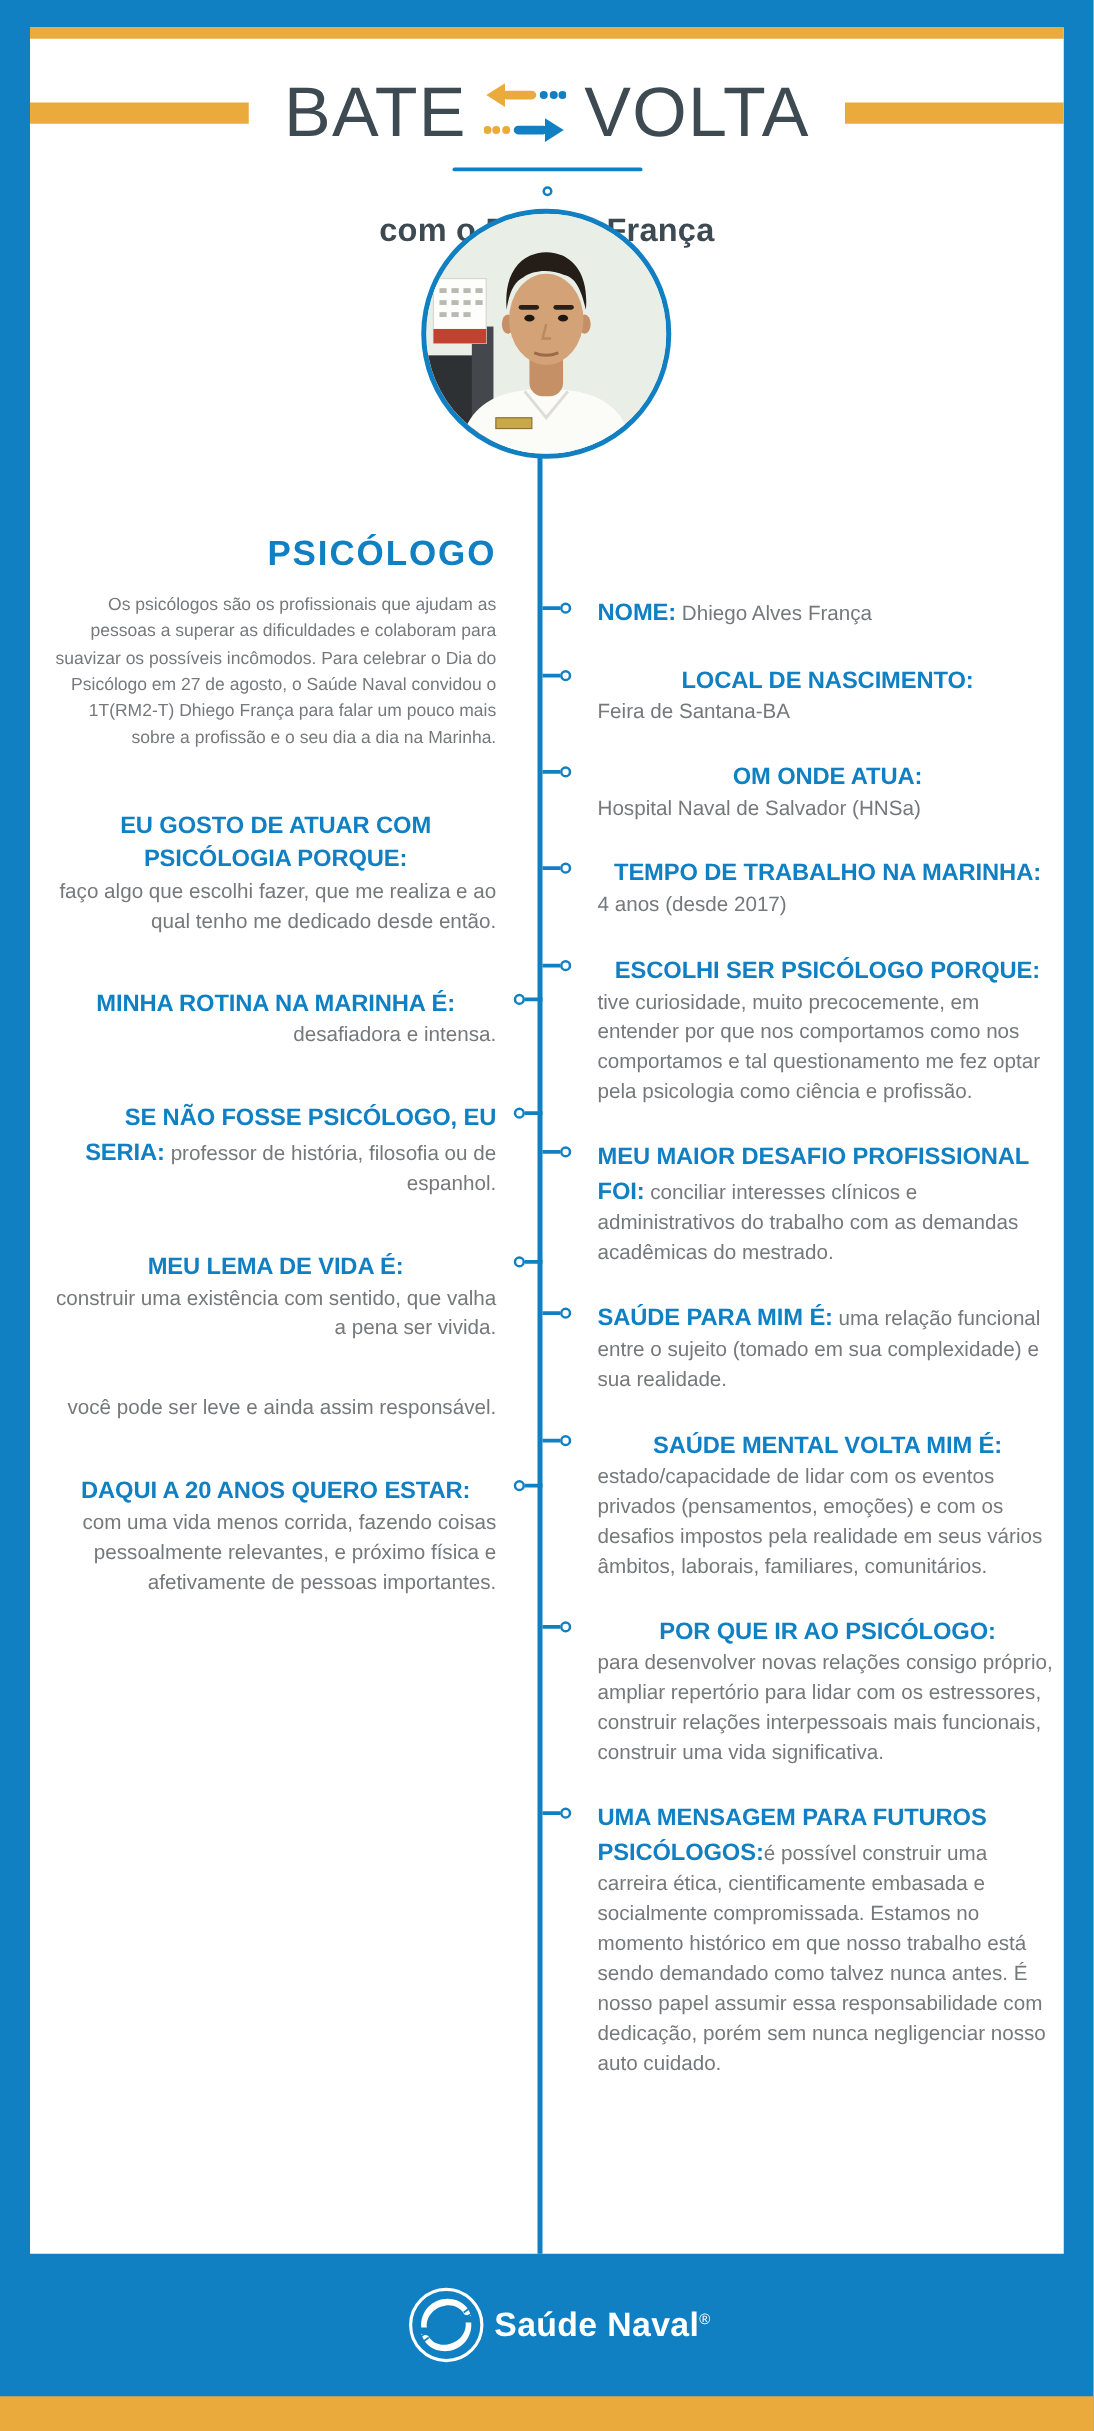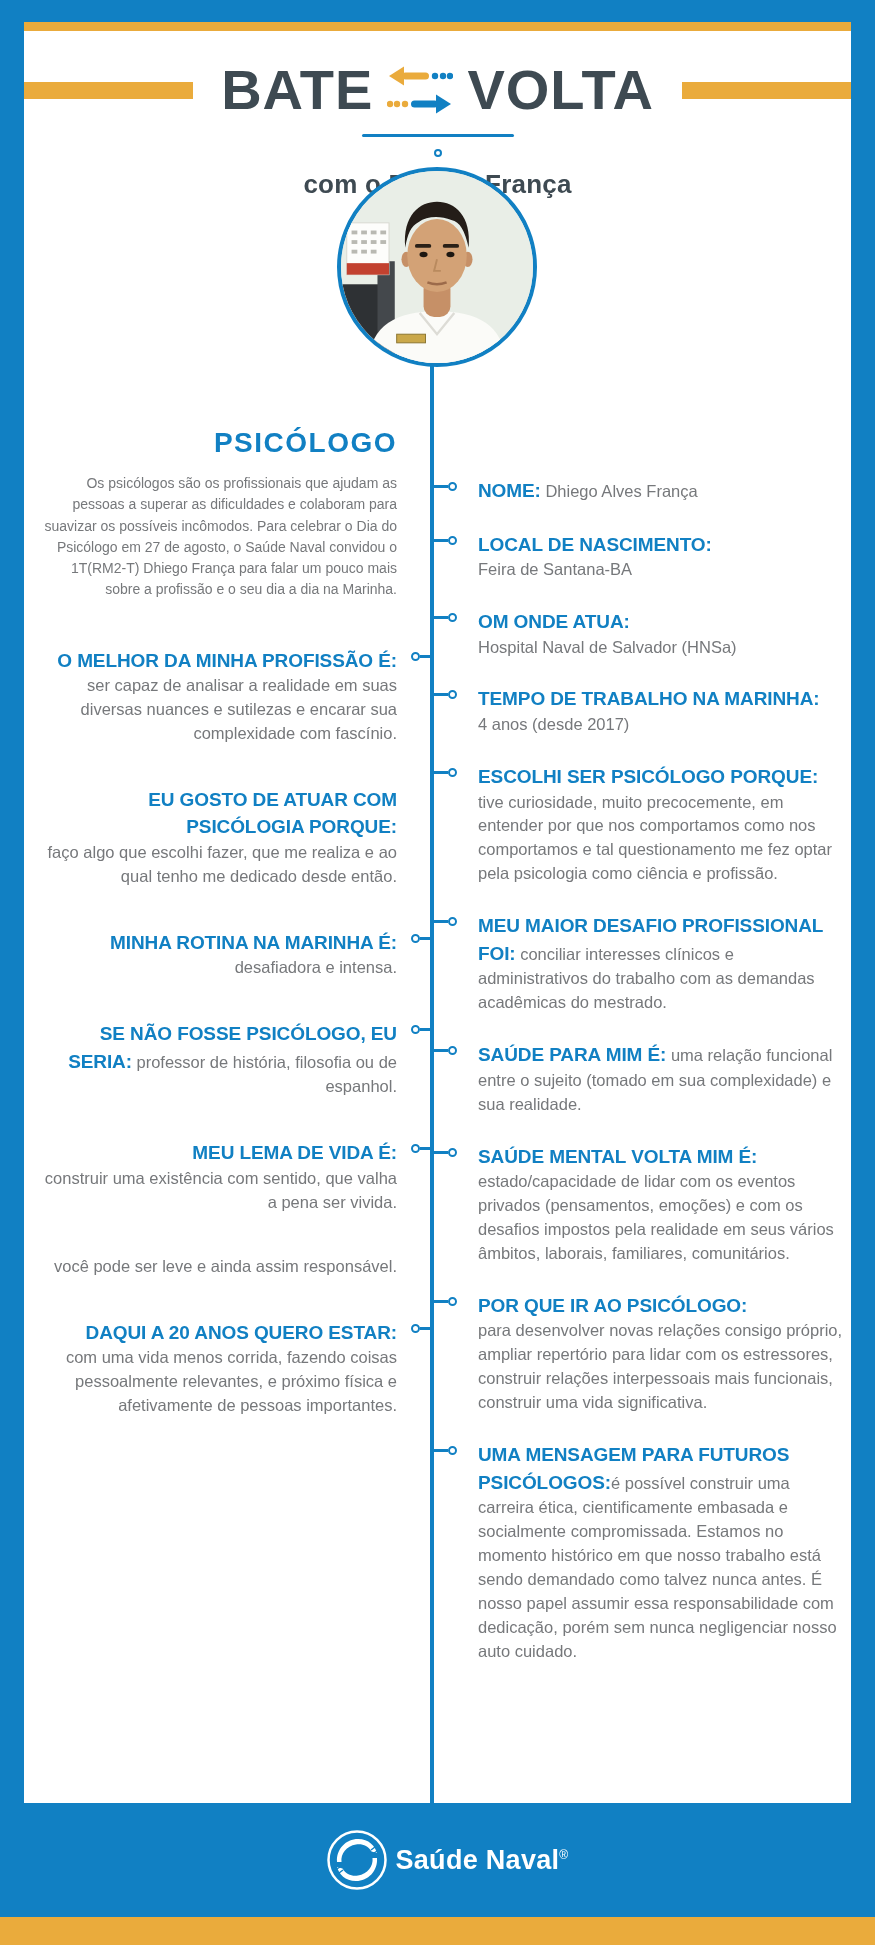--- a/index.html
+++ b/index.html
@@ -11,21 +11,21 @@
   *{margin:0;padding:0;box-sizing:border-box;}
   body{font-family:"Liberation Sans",sans-serif;}
   .page{position:relative;width:875px;height:1945px;background:var(--blue);overflow:hidden;}
   .card{position:absolute;left:24px;top:22px;width:827px;height:1781px;background:#ffffff;}
   .top-strip{position:absolute;top:0;left:0;right:0;height:9px;background:var(--yellow);}
 
   
   .title-row{position:absolute;top:40px;left:0;right:0;display:flex;align-items:center;}
   .hbar{height:17px;background:var(--yellow);flex:1;}
   .title-center{display:flex;align-items:center;gap:14px;padding:0 28px;}
-  .title-word{font-size:56px;font-weight:bold;color:var(--slate);letter-spacing:1px;line-height:1;}
+  .title-word{font-size:56px;font-weight:normal;color:var(--slate);letter-spacing:1px;line-height:1;}
   .swap-icon{width:66px;height:56px;flex:none;}
 
   .subtitle-row{position:absolute;top:112px;left:0;right:0;display:flex;align-items:center;justify-content:center;gap:12px;flex-direction:column;}
   .sline{width:152px;height:3px;background:var(--blue);border-radius:2px;}
   .sdot{width:8px;height:8px;border:2.5px solid var(--blue);border-radius:50%;background:#fff;flex:none;}
   .subtitle-text{font-size:26px;color:var(--slate);font-weight:bold;letter-spacing:0.2px;}
 
   
   .photo{position:absolute;left:313px;top:145px;width:200px;height:200px;border-radius:50%;border:4px solid var(--blue);overflow:hidden;background:#e9eee7;}
   .photo svg{display:block;width:100%;height:100%;}
@@ -37,21 +37,21 @@
   .col-left{position:absolute;left:20px;top:405px;width:353px;text-align:right;}
   .col-right{position:absolute;left:454px;top:455px;width:368px;text-align:left;}
   .profile-title{font-size:28px;font-weight:bold;color:var(--blue);letter-spacing:1.5px;margin-bottom:14px;}
   .intro{font-size:14px;line-height:1.52;color:var(--gray);margin-bottom:46px;}
 
   .qa-item{position:relative;}
   .col-left .qa-item{margin-top:40px;}
   .col-right .qa-item{margin-bottom:26px;}
   .qa-text{font-size:16.5px;line-height:1.45;color:var(--gray);}
   .qa-head{color:var(--blue);font-weight:bold;font-size:19px;letter-spacing:-0.1px;}
-  .qa-head.block{display:block;}
+  .qa-head.block{display:block;text-align:center;}
   .connector{position:absolute;top:5px;display:flex;align-items:center;}
   .col-left .connector{right:-37px;}
   .col-right .connector{left:-44px;}
   .node{width:9px;height:9px;border:2.5px solid var(--blue);border-radius:50%;background:#fff;flex:none;}
   .tick{width:14px;height:3px;background:var(--blue);flex:none;}
   .col-left .connector .node{order:1;}
   .col-left .connector .tick{order:2;}
   .col-right .connector .tick{order:1;}
   .col-right .connector .node{order:2;}
 
@@ -143,27 +143,20 @@
       </svg>
     </div>
 
     <div class="vline"></div>
 
     <div class="col-left">
       <h2 class="profile-title">PSICÓLOGO</h2>
       <p class="intro">Os psicólogos são os profissionais que ajudam as pessoas a superar as dificuldades e colaboram para suavizar os possíveis incômodos. Para celebrar o Dia do Psicólogo em 27 de agosto, o Saúde Naval convidou o 1T(RM2-T) Dhiego França para falar um pouco mais sobre a profissão e o seu dia a dia na Marinha.</p>
       <div class="qa-list">
 
-          <div class="qa-item">
-            <span class="connector">
-              <span class="tick"></span>
-              <span class="node"></span>
-            </span>
-            <p class="qa-text"><span class="qa-head block">O MELHOR DA MINHA PROFISSÃO É:</span><span class="qa-body">ser capaz de analisar a realidade em suas diversas nuances e sutilezas e encarar sua complexidade com fascínio.</span></p>
-          </div>
 
           <div class="qa-item">
 
             <p class="qa-text"><span class="qa-head block">EU GOSTO DE ATUAR COM PSICÓLOGIA PORQUE:</span><span class="qa-body">faço algo que escolhi fazer, que me realiza e ao qual tenho me dedicado desde então.</span></p>
           </div>
 
           <div class="qa-item">
             <span class="connector">
               <span class="tick"></span>
               <span class="node"></span>

